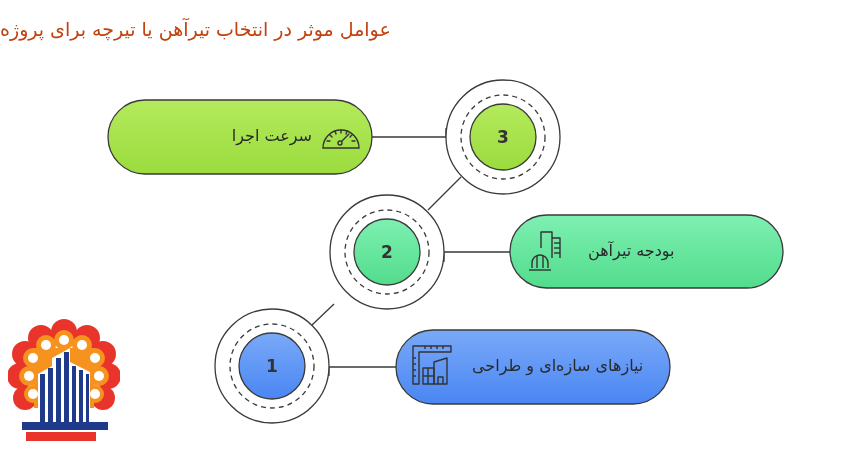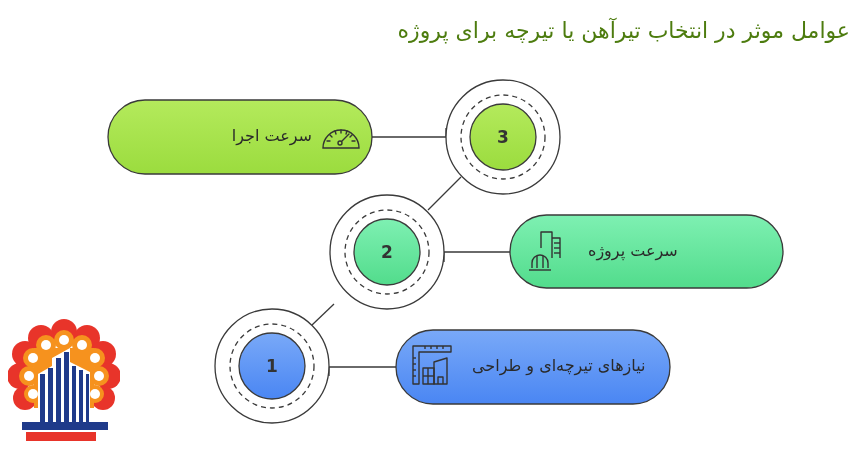--- a/index.html
+++ b/index.html
@@ -1,19 +1,19 @@
 <!DOCTYPE html>
 <html><head>
   <meta charset="utf-8">
   <style>
     html, body { margin: 0; padding: 0; background: #ffffff; }
     body { width: 850px; height: 450px; position: relative; overflow: hidden;
            font-family: "DejaVu Sans", sans-serif; }
-    .title { position: absolute; left: 0; right: 0; top: 18px; text-align: right;
-             font-size: 22px; color: #4d7c0f; direction: rtl; }
+    .title { position: absolute; left: 0; right: 0; top: 18px; text-align: left;
+             font-size: 19px; color: #c2410c; direction: rtl; }
     svg.diagram { position: absolute; left: 0; top: 0; }
     .pill-label { position: absolute; direction: rtl; font-size: 16px; color: #2a2a2a;
                   white-space: nowrap; margin-left: 14px; }
     .num { position: absolute; width: 40px; text-align: center; font-weight: bold;
            font-size: 17px; color: #333; }
     .logo { position: absolute; left: 8px; top: 318px; width: 112px; height: 128px; }
   </style>
 </head>
 <body>
 
@@ -119,22 +119,22 @@
     <path d="M434 384 V362 L447 358 V384 Z"></path>
     <path d="M438 384 V377 H443 V384"></path>
   </g>
 </svg>
 
 <div class="num" style="left:483px; top:127px;">3</div>
 <div class="num" style="left:367px; top:242px;">2</div>
 <div class="num" style="left:252px; top:356px;">1</div>
 
 <div class="pill-label" style="right:538px; top:126px;">سرعت اجرا</div>
-<div class="pill-label" style="left:574px; top:241px;">سرعت پروژه</div>
-<div class="pill-label" style="left:458px; top:356px;">نیازهای تیرچه‌ای و طراحی</div>
+<div class="pill-label" style="left:574px; top:241px;">بودجه تیرآهن</div>
+<div class="pill-label" style="left:458px; top:356px;">نیازهای سازه‌ای و طراحی</div>
 
 <div class="logo">
   <svg width="112" height="128" viewBox="0 0 112 128">
 
     <g fill="#e8342a">
       <circle cx="56" cy="14" r="13"></circle>
       <circle cx="33" cy="20" r="13"></circle>
       <circle cx="79" cy="20" r="13"></circle>
       <circle cx="17" cy="36" r="13"></circle>
       <circle cx="95" cy="36" r="13"></circle>

